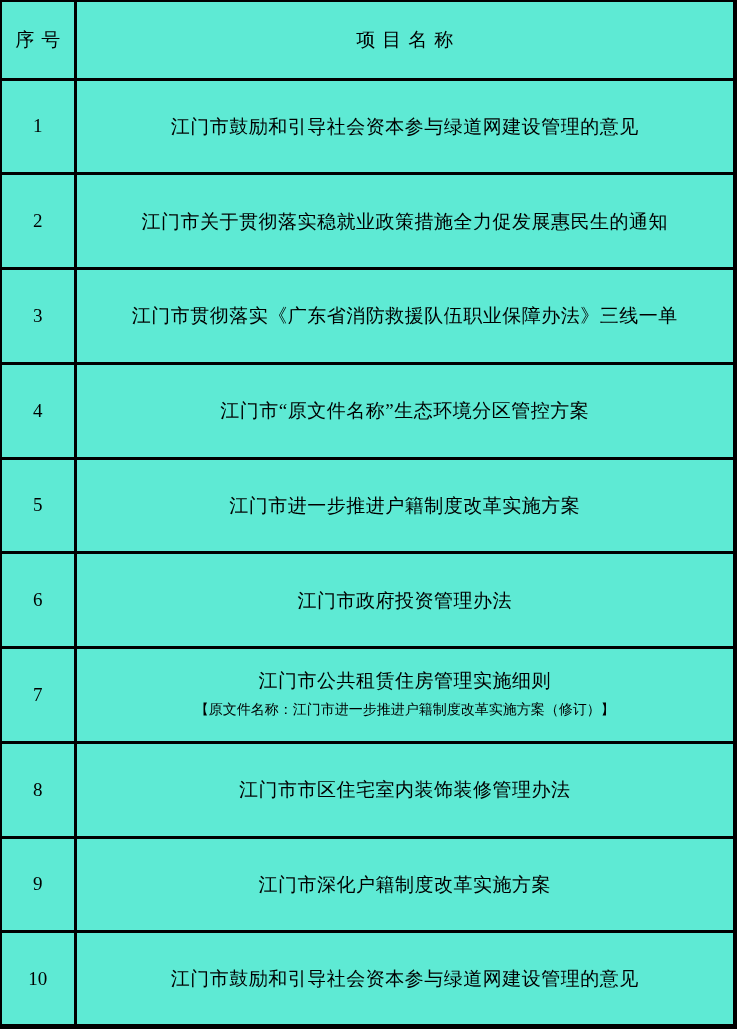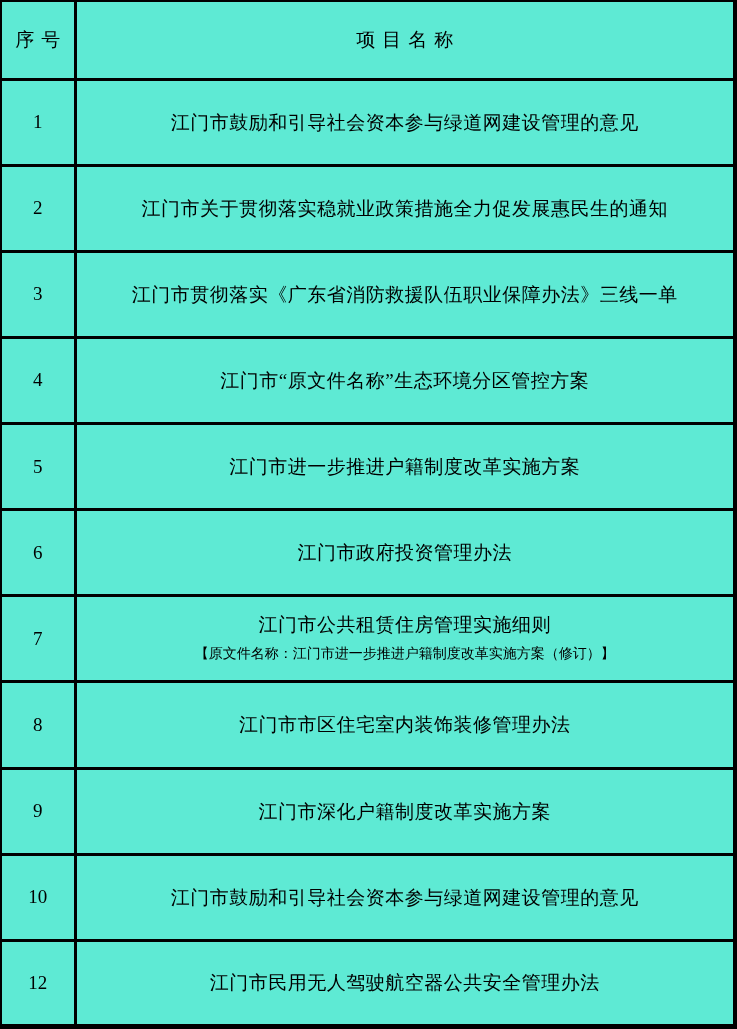--- a/index.html
+++ b/index.html
@@ -116,19 +116,15 @@
         <td class="name-cell">江门市市区住宅室内装饰装修管理办法</td>
       </tr>
       <tr>
         <td class="num-cell">9</td>
         <td class="name-cell">江门市深化户籍制度改革实施方案</td>
       </tr>
       <tr>
         <td class="num-cell">10</td>
         <td class="name-cell">江门市鼓励和引导社会资本参与绿道网建设管理的意见</td>
       </tr>
-      <tr>
-        <td class="num-cell">12</td>
-        <td class="name-cell">江门市民用无人驾驶航空器公共安全管理办法</td>
-      </tr>
     </tbody>
   </table>
 </div>
 
 </body></html>

